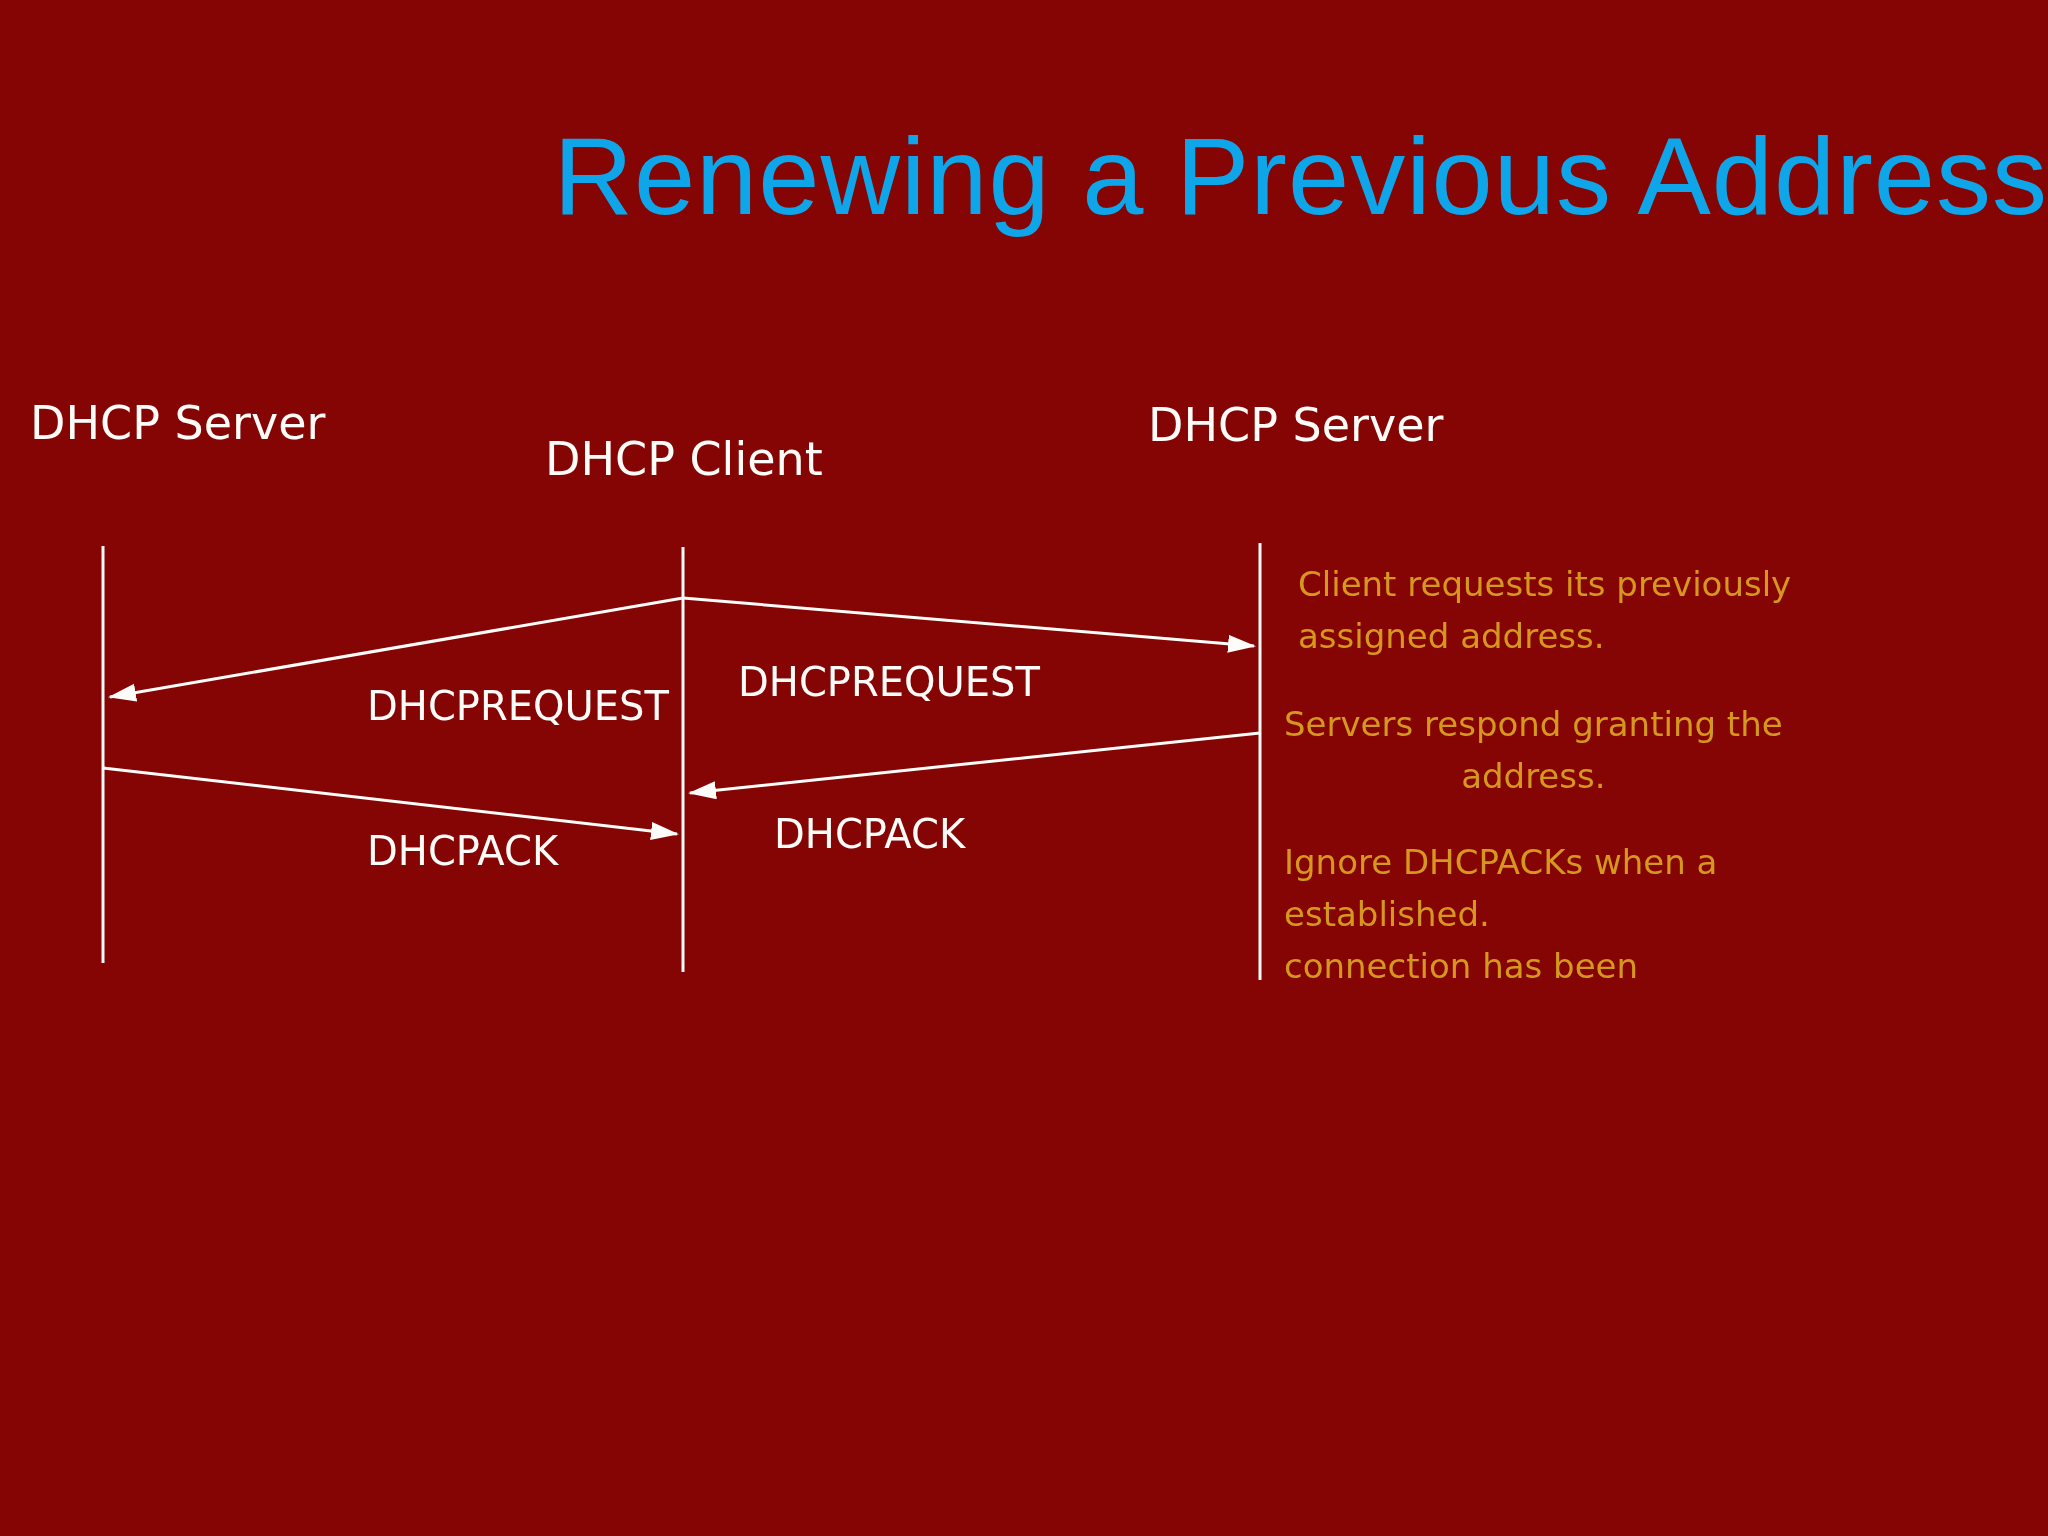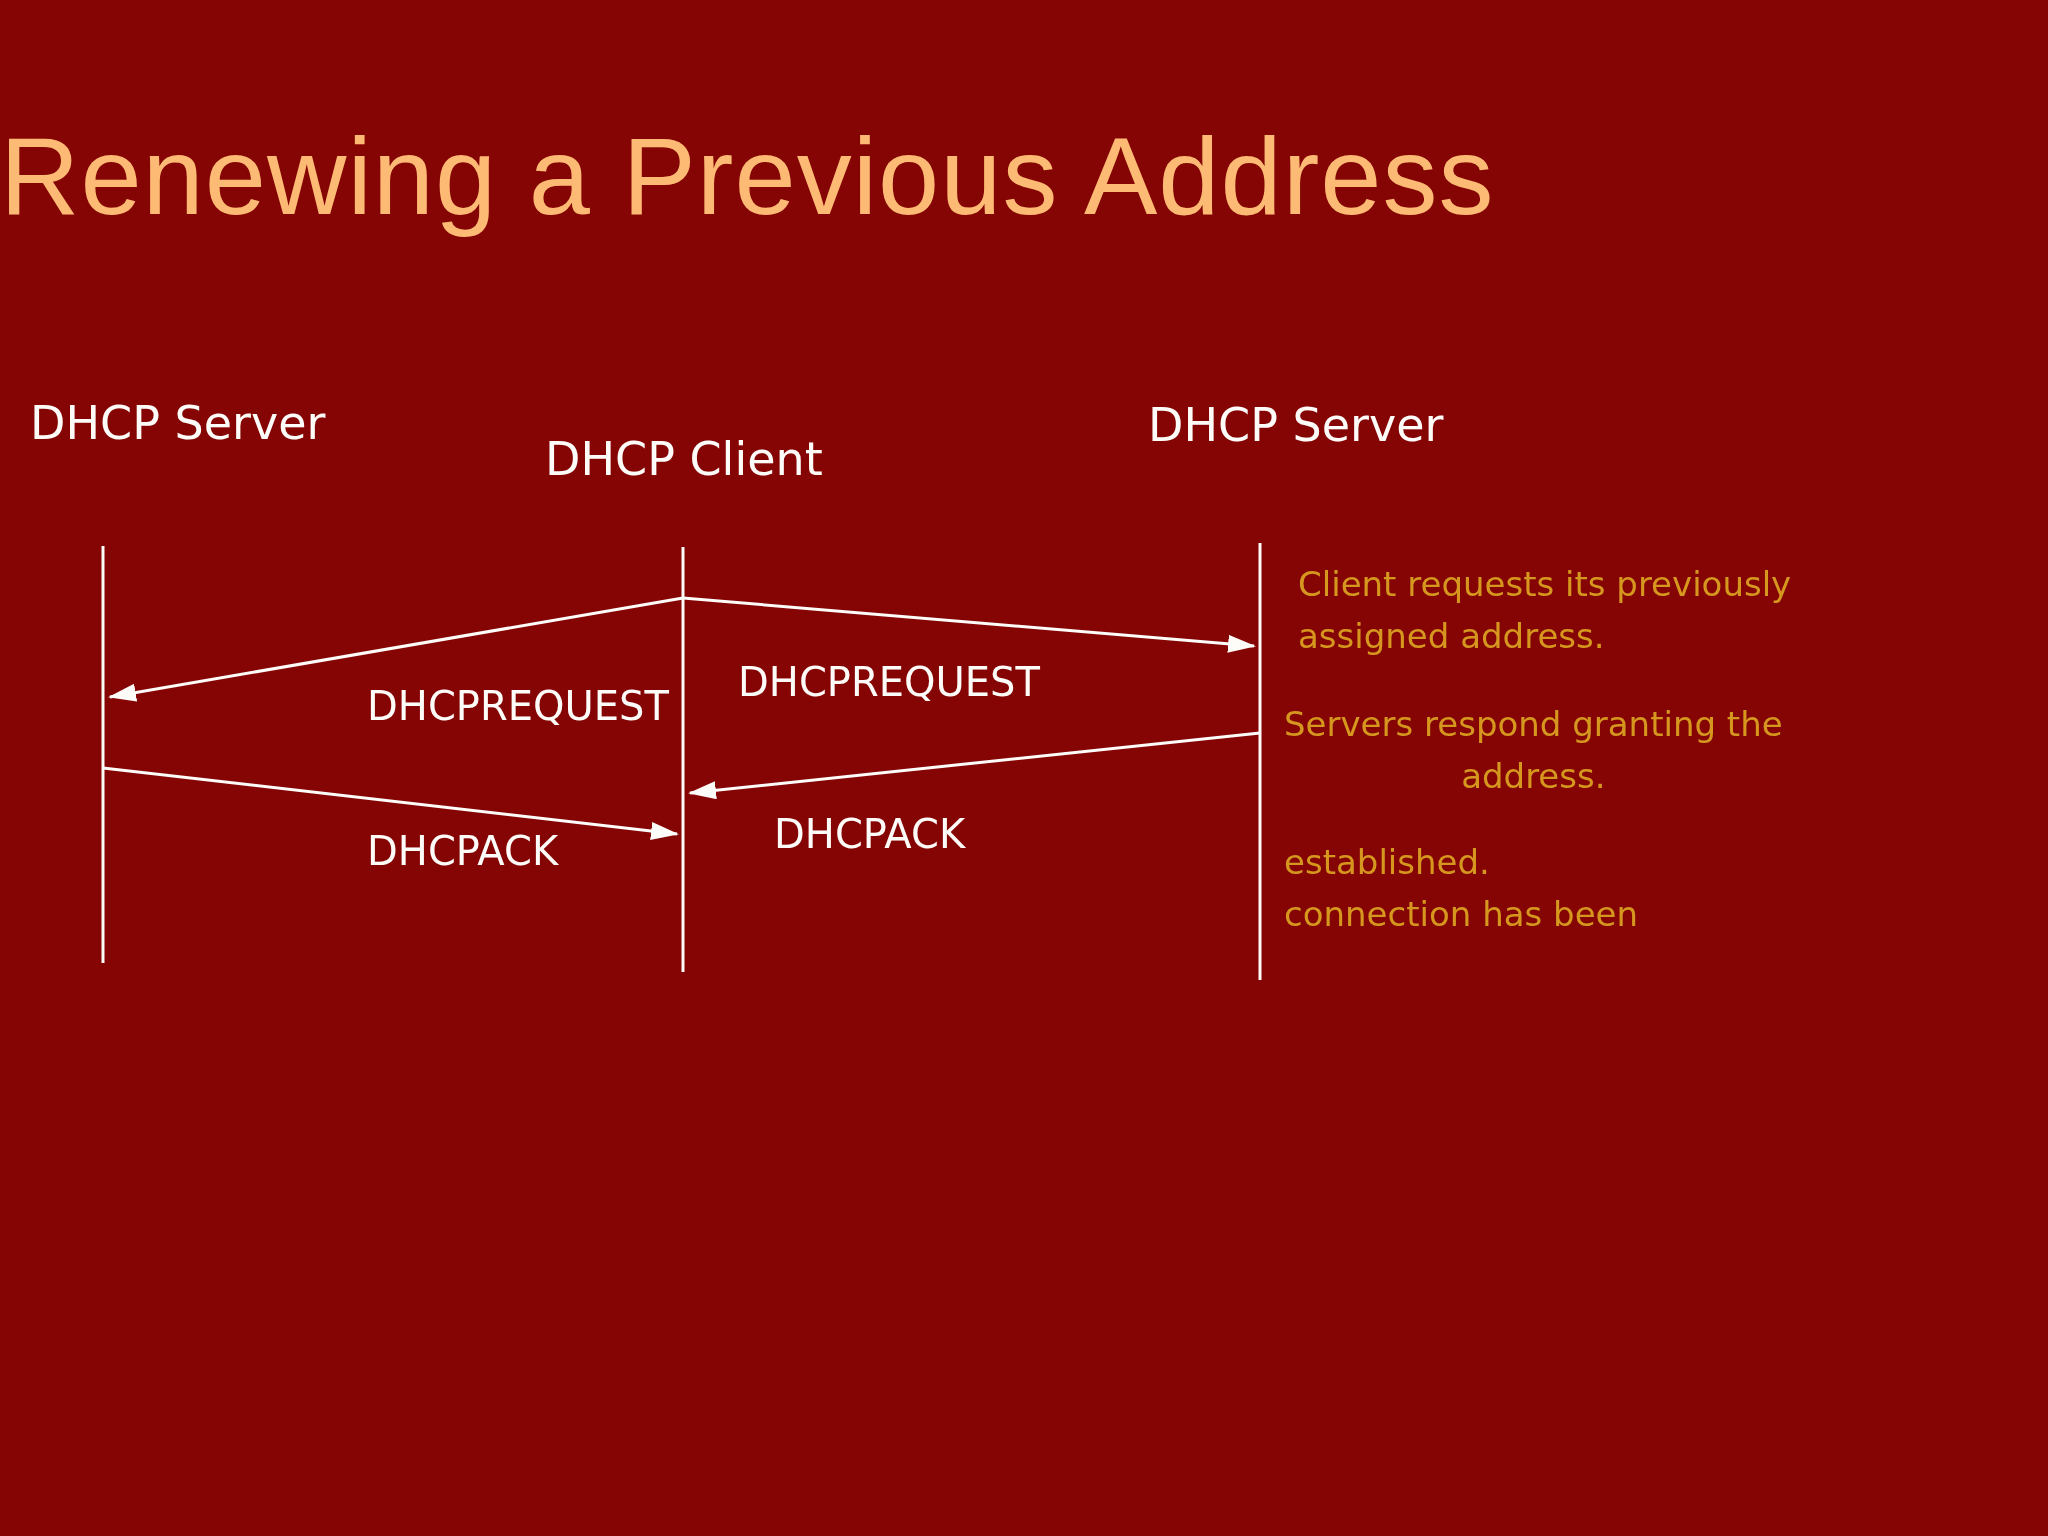--- a/index.html
+++ b/index.html
@@ -14,26 +14,26 @@
     background: #850505;
     overflow: hidden;
     font-family: "DejaVu Sans", sans-serif;
   }
   .slide-title {
     position: absolute;
     top: 112px;
     left: 0;
     width: 2048px;
     margin: 0;
-    text-align: left;
+    text-align: right;
     font-family: "Liberation Sans", sans-serif;
     font-weight: 400;
     font-size: 110px;
     letter-spacing: 1px;
-    color: #fdba74;
+    color: #0ea5e9;
     white-space: nowrap;
   }
   .actor-label {
     position: absolute;
     color: #FDFCF8;
     font-size: 46px;
     line-height: 1.2;
     white-space: nowrap;
   }
   .actor-server-left  { left: 30px;   top: 396px; }
@@ -114,17 +114,18 @@
     <div>Client requests its previously</div>
     <div>assigned address.</div>
   </div>
 
   <div class="annotation annotation-2">
     <div>Servers respond granting the</div>
     <div>address.</div>
   </div>
 
   <div class="annotation annotation-3">
+    <div>Ignore DHCPACKs when a</div>
     <div>established.</div>
     <div>connection has been</div>
   </div>
 
 </div>
 
 </body></html>

